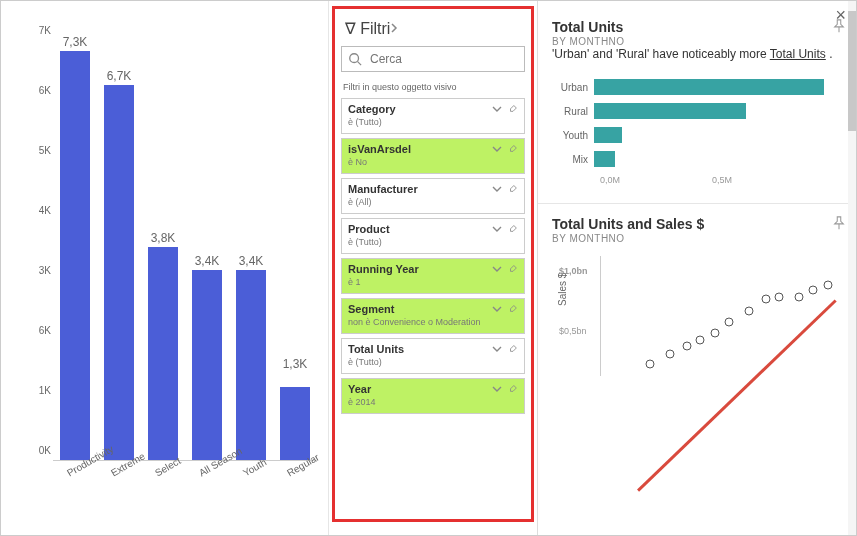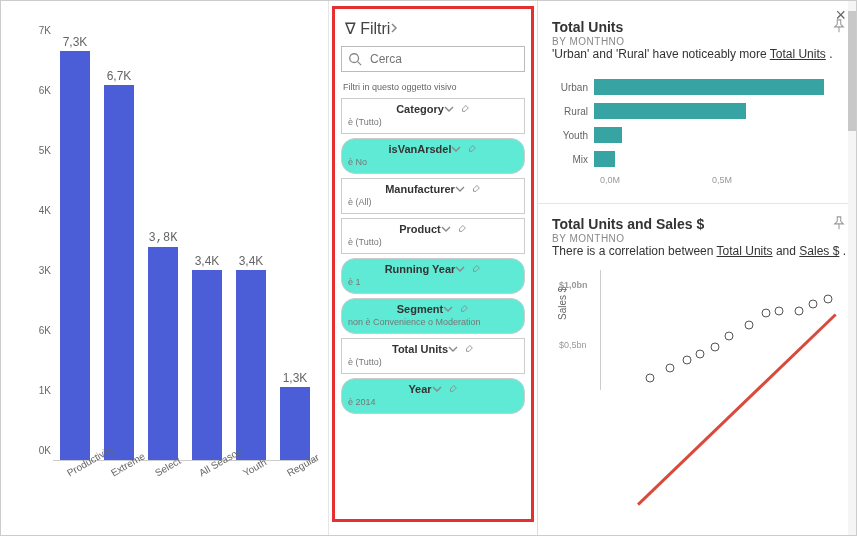--- a/index.html
+++ b/index.html
@@ -131,24 +131,24 @@
     color: #666;
     margin: 4px 2px 6px 2px;
   }
   .filter-card {
     border: 1px solid #ccc;
     background: #fff;
     margin-bottom: 4px;
     padding: 4px 6px 6px 6px;
     position: relative;
   }
-  .filter-card.active { background: #5eead4; border-radius: 14px; }
+  .filter-card.active { background: #bef264; }
   .filter-card .row1 {
     display: flex;
-    justify-content: center;
+    justify-content: space-between;
     align-items: center;
   }
   .filter-card .name {
     font-size: 11px;
     font-weight: 600;
     color: #333;
   }
   .filter-card .row1 .icons {
     display: flex;
     gap: 6px;
@@ -306,33 +306,33 @@
         </div>
       <div class="plot" id="bar-plot">
           <div class="bar-wrap" style="left: 6px;">
             <div class="bar-label">7,3K</div>
             <div class="bar" style="height: 408.8px; background: rgb(75, 94, 215);"></div>
           </div>
           <div class="bar-wrap" style="left: 50px;">
             <div class="bar-label">6,7K</div>
             <div class="bar" style="height: 375.2px; background: rgb(75, 94, 215);"></div>
           </div>
-          <div class="bar-wrap" style="left: 94px; font-family: Liberation Mono, monospace;">
+          <div class="bar-wrap" style="left: 94px;">
             <div class="bar-label">3,8K</div>
             <div class="bar" style="height: 212.8px; background: rgb(75, 94, 215);"></div>
           </div>
           <div class="bar-wrap" style="left: 138px;">
             <div class="bar-label">3,4K</div>
             <div class="bar" style="height: 190.4px; background: rgb(75, 94, 215);"></div>
           </div>
           <div class="bar-wrap" style="left: 182px;">
             <div class="bar-label">3,4K</div>
             <div class="bar" style="height: 190.4px; background: rgb(75, 94, 215);"></div>
           </div>
-          <div class="bar-wrap" style="left: 226px;">
+          <div class="bar-wrap" style="left: 226px; gap: 14px;">
             <div class="bar-label">1,3K</div>
             <div class="bar" style="height: 72.8px; background: rgb(75, 94, 215);"></div>
           </div>
         </div>
       <div class="x-labels" id="bar-xlabels">
           <div class="x-label" style="left: 12px;">Productivity</div>
           <div class="x-label" style="left: 56px;">Extreme</div>
           <div class="x-label" style="left: 100px;">Select</div>
           <div class="x-label" style="left: 144px;">All Season</div>
           <div class="x-label" style="left: 188px;">Youth</div>
@@ -518,24 +518,20 @@
     <div class="divider"></div>
 
     <div class="viz">
       <div class="pin">
         <svg width="14" height="14" viewBox="0 0 16 16">
             <path d="M6 1 L10 1 L10 6 L13 9 L3 9 L6 6 Z M8 9 L8 15" fill="none" stroke="#999" stroke-width="1.2"></path>
           </svg>
       </div>
       <div class="viz-title">Total Units and Sales $</div>
       <div class="viz-sub">BY MONTHNO</div>
-      <div class="viz-desc">
-        <span>There is a correlation between </span><u>Total Units</u><span> and </span><u>Sales $</u>
-        .
-      </div>
       <div class="scatter-area" id="scatter-area">
         <div class="scatter-y-label">Sales $</div>
       <div class="y-val" style="top: 8%; font-weight: bold;">$1,0bn</div>
           <div class="y-val" style="top: 58%;">$0,5bn</div>
           <svg class="trend" viewBox="0 0 100 100" preserveAspectRatio="none">
             <line x1="15" y1="95" x2="95" y2="18" stroke="#d94a3d" stroke-width="1.2"></line>
           </svg>
           <div class="dot" style="left: 20%; top: 90%;"></div>
           <div class="dot" style="left: 28%; top: 82%;"></div>
           <div class="dot" style="left: 35%; top: 75%;"></div>

